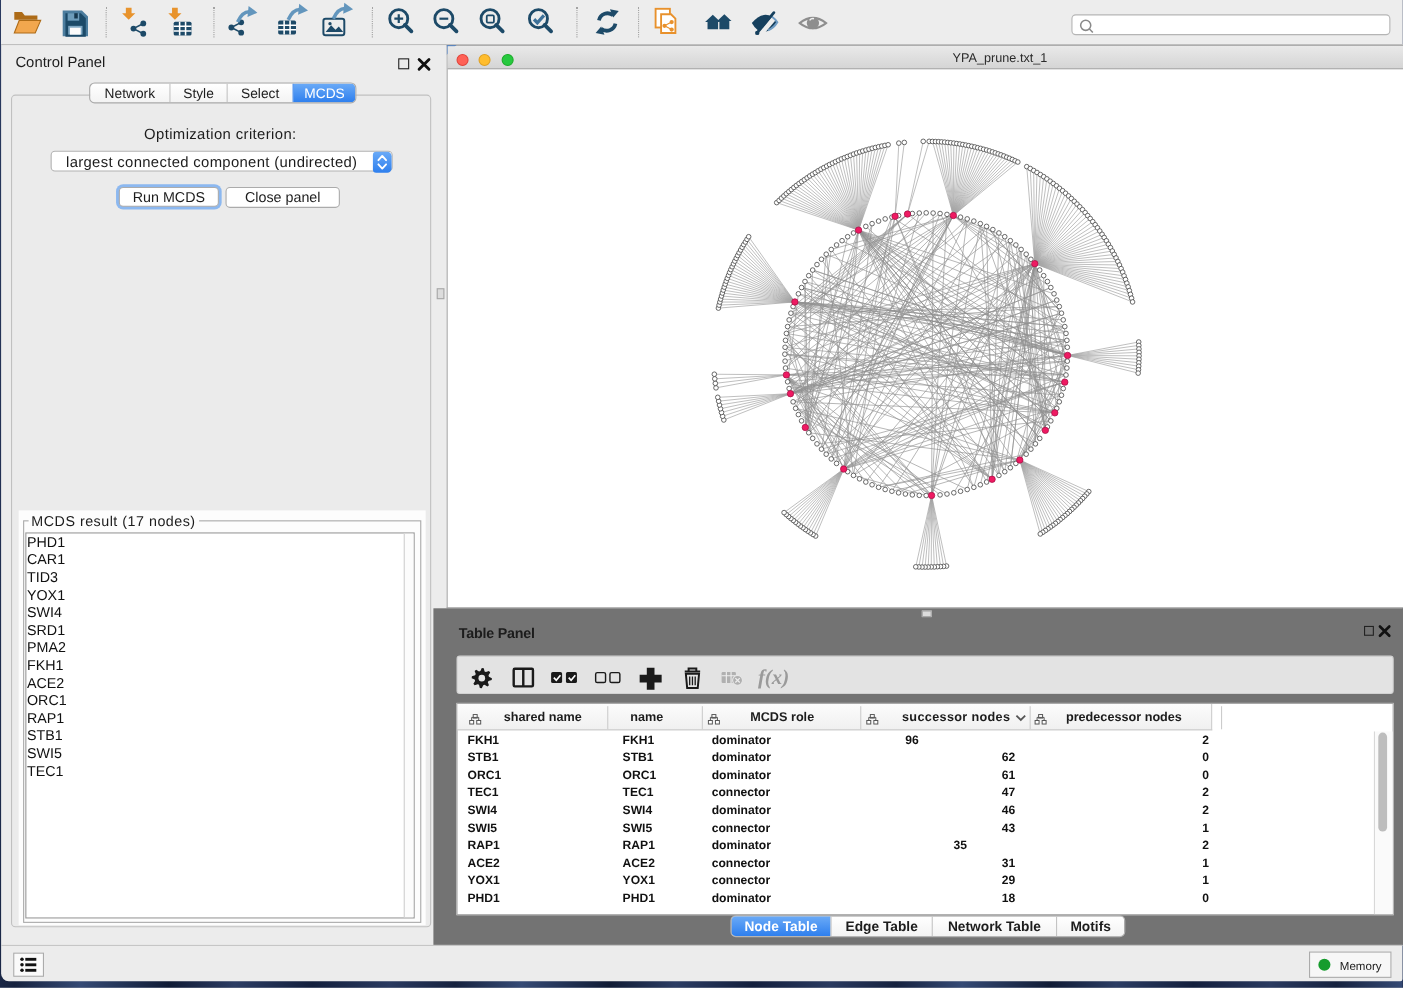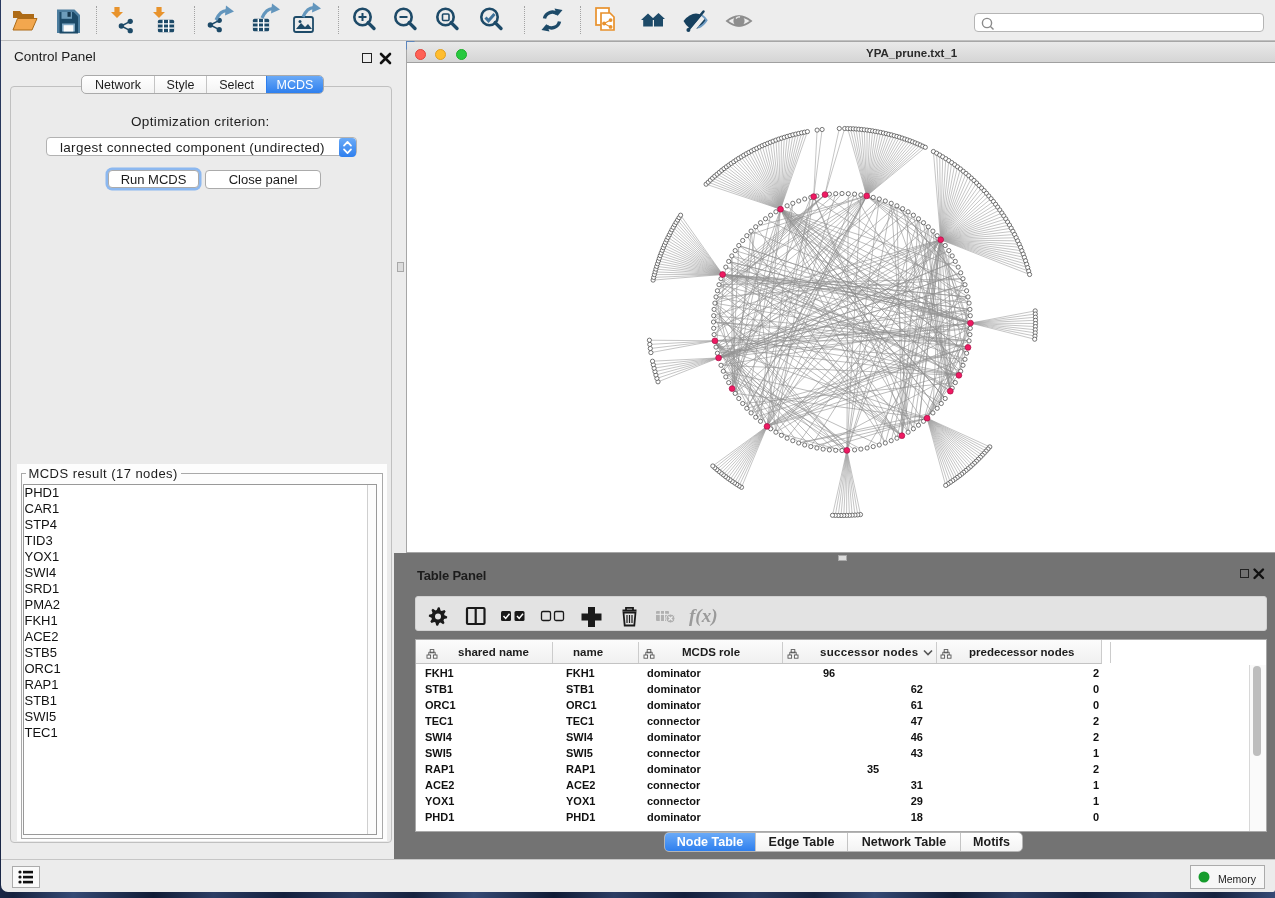--- a/index.html
+++ b/index.html
@@ -179,57 +179,55 @@
     <div class="txt" style="left:130px;top:73px;font-size:13.5px;letter-spacing:0.35px">Optimization criterion:</div>
     <div class="abs" style="left:45px;top:96px;width:311px;height:19px;background:#fff;border:1px solid #b2b2b2;border-radius:4px">
       <div class="txt" style="left:13px;top:1.5px;font-size:13.5px;letter-spacing:0.3px">largest connected component (undirected)</div>
       <div class="abs" style="right:0px;top:0px;width:17px;height:19px;background:linear-gradient(#6aaaf7,#2e7fee);border-radius:3px 4px 4px 3px">
         <svg width="17" height="19">
             <path d="M5 7.6 L8.5 3.8 L12 7.6 M5 11.4 L8.5 15.2 L12 11.4" stroke="#fff" stroke-width="1.7" fill="none" stroke-linejoin="round" stroke-linecap="round"></path>
           </svg>
       </div>
     </div>
     <div class="btn" style="left:107px;top:129px;width:91px;height:18px;line-height:17px;box-shadow:0 0 0 2.5px #8cb8f0">Run MCDS</div>
-    <div class="btn" style="left:204px;top:128.5px;width:116px;height:19px;line-height:18px">Close panel</div>
+    <div class="btn" style="left:204px;top:128.5px;width:104px;height:19px;line-height:18px">Close panel</div>
     <div class="abs" style="left:15.5px;top:422.5px;width:370px;height:377px;background:#fdfdfd"></div>
     <div class="grp" style="top:431.5px">
       <div class="glab">MCDS result (17 nodes)</div>
       <div class="mlist">
           <div class="mitem">PHD1</div>
 <div class="mitem">CAR1</div>
-<div class="mitem">STP4</div>
 <div class="mitem">TID3</div>
 <div class="mitem">YOX1</div>
 <div class="mitem">SWI4</div>
 <div class="mitem">SRD1</div>
 <div class="mitem">PMA2</div>
 <div class="mitem">FKH1</div>
 <div class="mitem">ACE2</div>
-<div class="mitem">STB5</div>
 <div class="mitem">ORC1</div>
 <div class="mitem">RAP1</div>
 <div class="mitem">STB1</div>
 <div class="mitem">SWI5</div>
 <div class="mitem">TEC1</div>
         <div class="abs" style="right:0;top:0;width:9px;height:349px;background:#fcfcfc;border-left:1px solid #cfcfcf"></div>
       </div>
     </div>
   </div>
 
   <div class="abs" style="left:396px;top:262px;width:7px;height:10px;background:#dcdcdc;border:1px solid #a8a8a8;z-index:5"></div>
 
   <div class="netframe">
     <svg class="abs" style="left:-1px;top:-1px" width="10" height="10">
         <path d="M0 0 L9 0 L0 9 z" fill="#4f7fbf" opacity="0.85"></path>
       </svg>
     <div class="nettitle">
       <div class="tl" style="left:7.5px;background:#ff6156;border:0.5px solid #e0443b"></div>
       <div class="tl" style="left:28px;background:#ffbd2e;border:0.5px solid #dfa023"></div>
       <div class="tl" style="left:48.5px;background:#27c93f;border:0.5px solid #1dad2b"></div>
-      <div class="txt" style="left:459px;top:5px;font-weight:bold;font-size:11.5px;color:#2b2b2b">YPA_prune.txt_1</div>
+      <div class="txt" style="left:459px;top:5px;font-weight:normal;font-size:11.5px;color:#2b2b2b">YPA_prune.txt_1</div>
     </div>
     <svg class="abs" style="left:0;top:22px" width="868" height="489" viewBox="406 63 868 489">
       <g stroke="#a6a6a6" stroke-width="0.65" opacity="1">
 <line x1="721.6" y1="273.5" x2="652.1" y2="279.1"></line>
 <line x1="721.6" y1="273.5" x2="652.7" y2="276.4"></line>
 <line x1="721.6" y1="273.5" x2="653.4" y2="273.6"></line>
 <line x1="721.6" y1="273.5" x2="654.1" y2="270.9"></line>
 <line x1="721.6" y1="273.5" x2="654.9" y2="268.1"></line>
 <line x1="721.6" y1="273.5" x2="655.7" y2="265.4"></line>
 <line x1="721.6" y1="273.5" x2="656.5" y2="262.7"></line>

